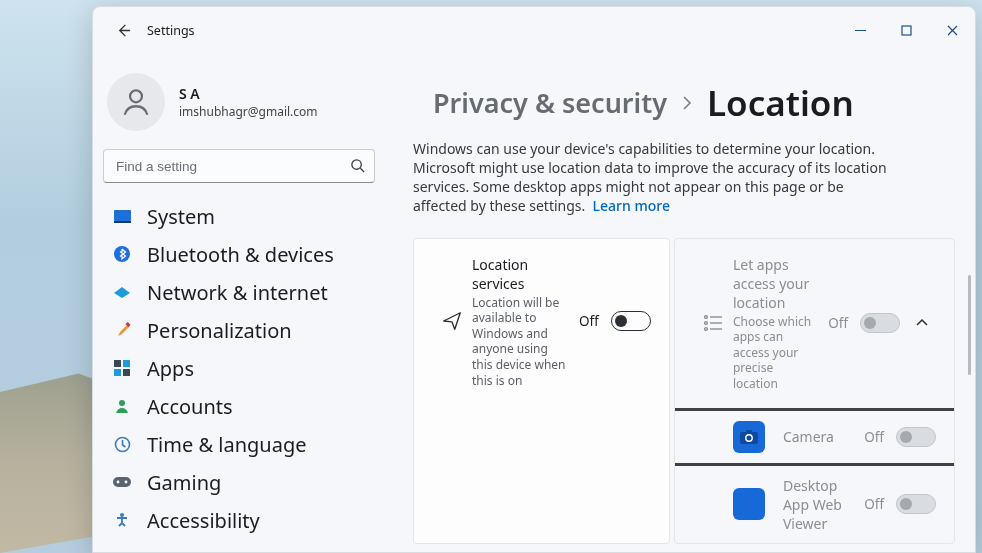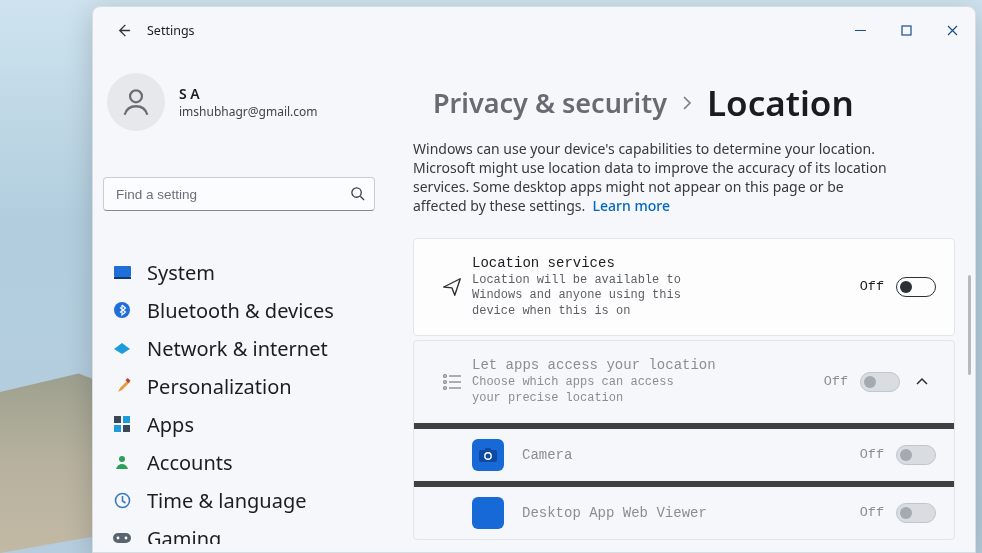--- a/index.html
+++ b/index.html
@@ -20,59 +20,59 @@
     display: flex; flex-direction: column; overflow: hidden;
   }
   .titlebar {
     height: 46px; display: flex; align-items: center; padding-left: 12px;
   }
   .back-btn { width: 36px; height: 36px; display:flex; align-items:center; justify-content:center; color:#333; border-radius:4px; }
   .app-title { font-size: 12.5px; color:#222; margin-left: 6px; }
   .win-controls { margin-left: auto; display: flex; }
   .win-btn { width: 46px; height: 32px; display:flex; align-items:center; justify-content:center; color:#555; }
   .body { flex:1; display:flex; min-height:0; }
-  .sidebar { width: 292px; padding: 0 8px 8px 8px; display:flex; flex-direction:column; position:relative;gap:28px; }
+  .sidebar { width: 292px; padding: 0 8px 8px 8px; display:flex; flex-direction:column; position:relative; }
   .profile { display:flex; align-items:center; gap:14px; padding: 20px 6px 18px 6px; }
   .avatar { width: 58px; height:58px; border-radius:50%; background:#e6e8ec; display:flex; align-items:center; justify-content:center; }
   .profile-name { font-size: 14px; font-weight:600; color:#1a1a1a; }
   .profile-email { font-size: 12px; color:#444; }
   .search-wrap { position:relative; margin: 0 2px 14px 2px; }
   .search { width:100%; height:34px; padding:0 50px 0 12px; border:1px solid #c9cdd3; border-bottom:1.5px solid #868a90; border-radius:4px; background:#fbfcfe; font-size:13.5px; color:#333; }
   .search::placeholder{ color:#6b7077; }
   .search-icon { position:absolute; right:10px; top:9px; color:#3a3e44; }
   .nav { flex:1; overflow:hidden; position:relative; }
   .nav-item { height:38px; display:flex; align-items:center; gap:16px; padding:0 12px; border-radius:4px; font-size:20px; color:#1b1d20; }
   .nav-icon { width:18px; height:18px; display:flex; align-items:center; justify-content:center; }
   .main { flex:1; padding: 26px 20px 0 28px; overflow:hidden; position:relative; }
   .main-scroll { position:absolute; right:4px; top:222px; width:3px; height:100px; background:#b6bac0; border-radius:2px; }
   .breadcrumb { display:flex; align-items:center; gap:14px; margin-bottom:14px; }
   .crumb-parent { font-size:27px; font-weight:600; color:#686c72;margin-left:20px; }
   .crumb-sep { font-size:18px; color:#7a7e84; }
   .crumb-current { font-size:35px; font-weight:600; color:#1a1c20; }
   .desc { font-size:14px; line-height:1.35; color:#363a3f; max-width: 480px; margin-bottom:22px; }
   .learn-more { color:#0067c0; font-weight:500; }
-  .card-group { display:flex; flex-direction:column; gap:4px;font-family:Liberation Mono, monospace; }
+  .card-group { display:flex; flex-direction:row; gap:4px; }
   .card { border:1px solid #e2e6eb; border-radius:4px; background:#fdfdfe; }
   .card.disabled { background:#f5f7fb; }
   .row { display:flex; align-items:center; padding: 16px 18px; min-height:70px; }
   .row-icon { width:40px; display:flex; justify-content:center; color:#3a3e44; }
   .row-text { flex:1; padding-right:12px; }
   .row-title { font-size:14px; color:#1b1d20; }
   .row-sub { font-size:12px; color:#5b5f65; line-height:1.3; margin-top:2px; max-width: 220px; }
   .disabled .row-title, .disabled .row-sub { color:#8a8e94; }
   .toggle-wrap { display:flex; align-items:center; gap:12px; }
   .toggle-label { font-size:13.5px; color:#1b1d20; }
   .disabled .toggle-label { color:#8a8e94; }
   .toggle { width:40px; height:20px; border-radius:10px; position:relative; }
   .toggle.off-active { border:1px solid #2c2f33; }
   .toggle.off-active .knob { position:absolute; left:3px; top:3px; width:12px; height:12px; border-radius:50%; background:#2c2f33; }
   .toggle.off-dis { background:#d9dde2; border:1px solid #c1c6cc; }
   .toggle.off-dis .knob { position:absolute; left:3px; top:3px; width:12px; height:12px; border-radius:50%; background:#a5aab0; }
   .expander { width:28px; display:flex; justify-content:center; color:#3a3e44; margin-left:8px; }
-  .subrow { display:flex; align-items:center; padding:10px 18px 10px 58px; border-top:6px solid #404040; }
+  .subrow { display:flex; align-items:center; padding:10px 18px 10px 58px; border-top:3px solid #404040; }
   .app-icon { width:32px; height:32px; border-radius:6px; display:flex; align-items:center; justify-content:center; margin-right:18px; }
   .app-icon.cam { background:#1669d6; }
   .app-icon.web { background:#1669d6; }
   .app-name { flex:1; font-size:14px; color:#8a8e94; }
   svg { display:block; }
 </style>
 </head>
 <body>
 
 <div class="wallpaper-hill"></div>

